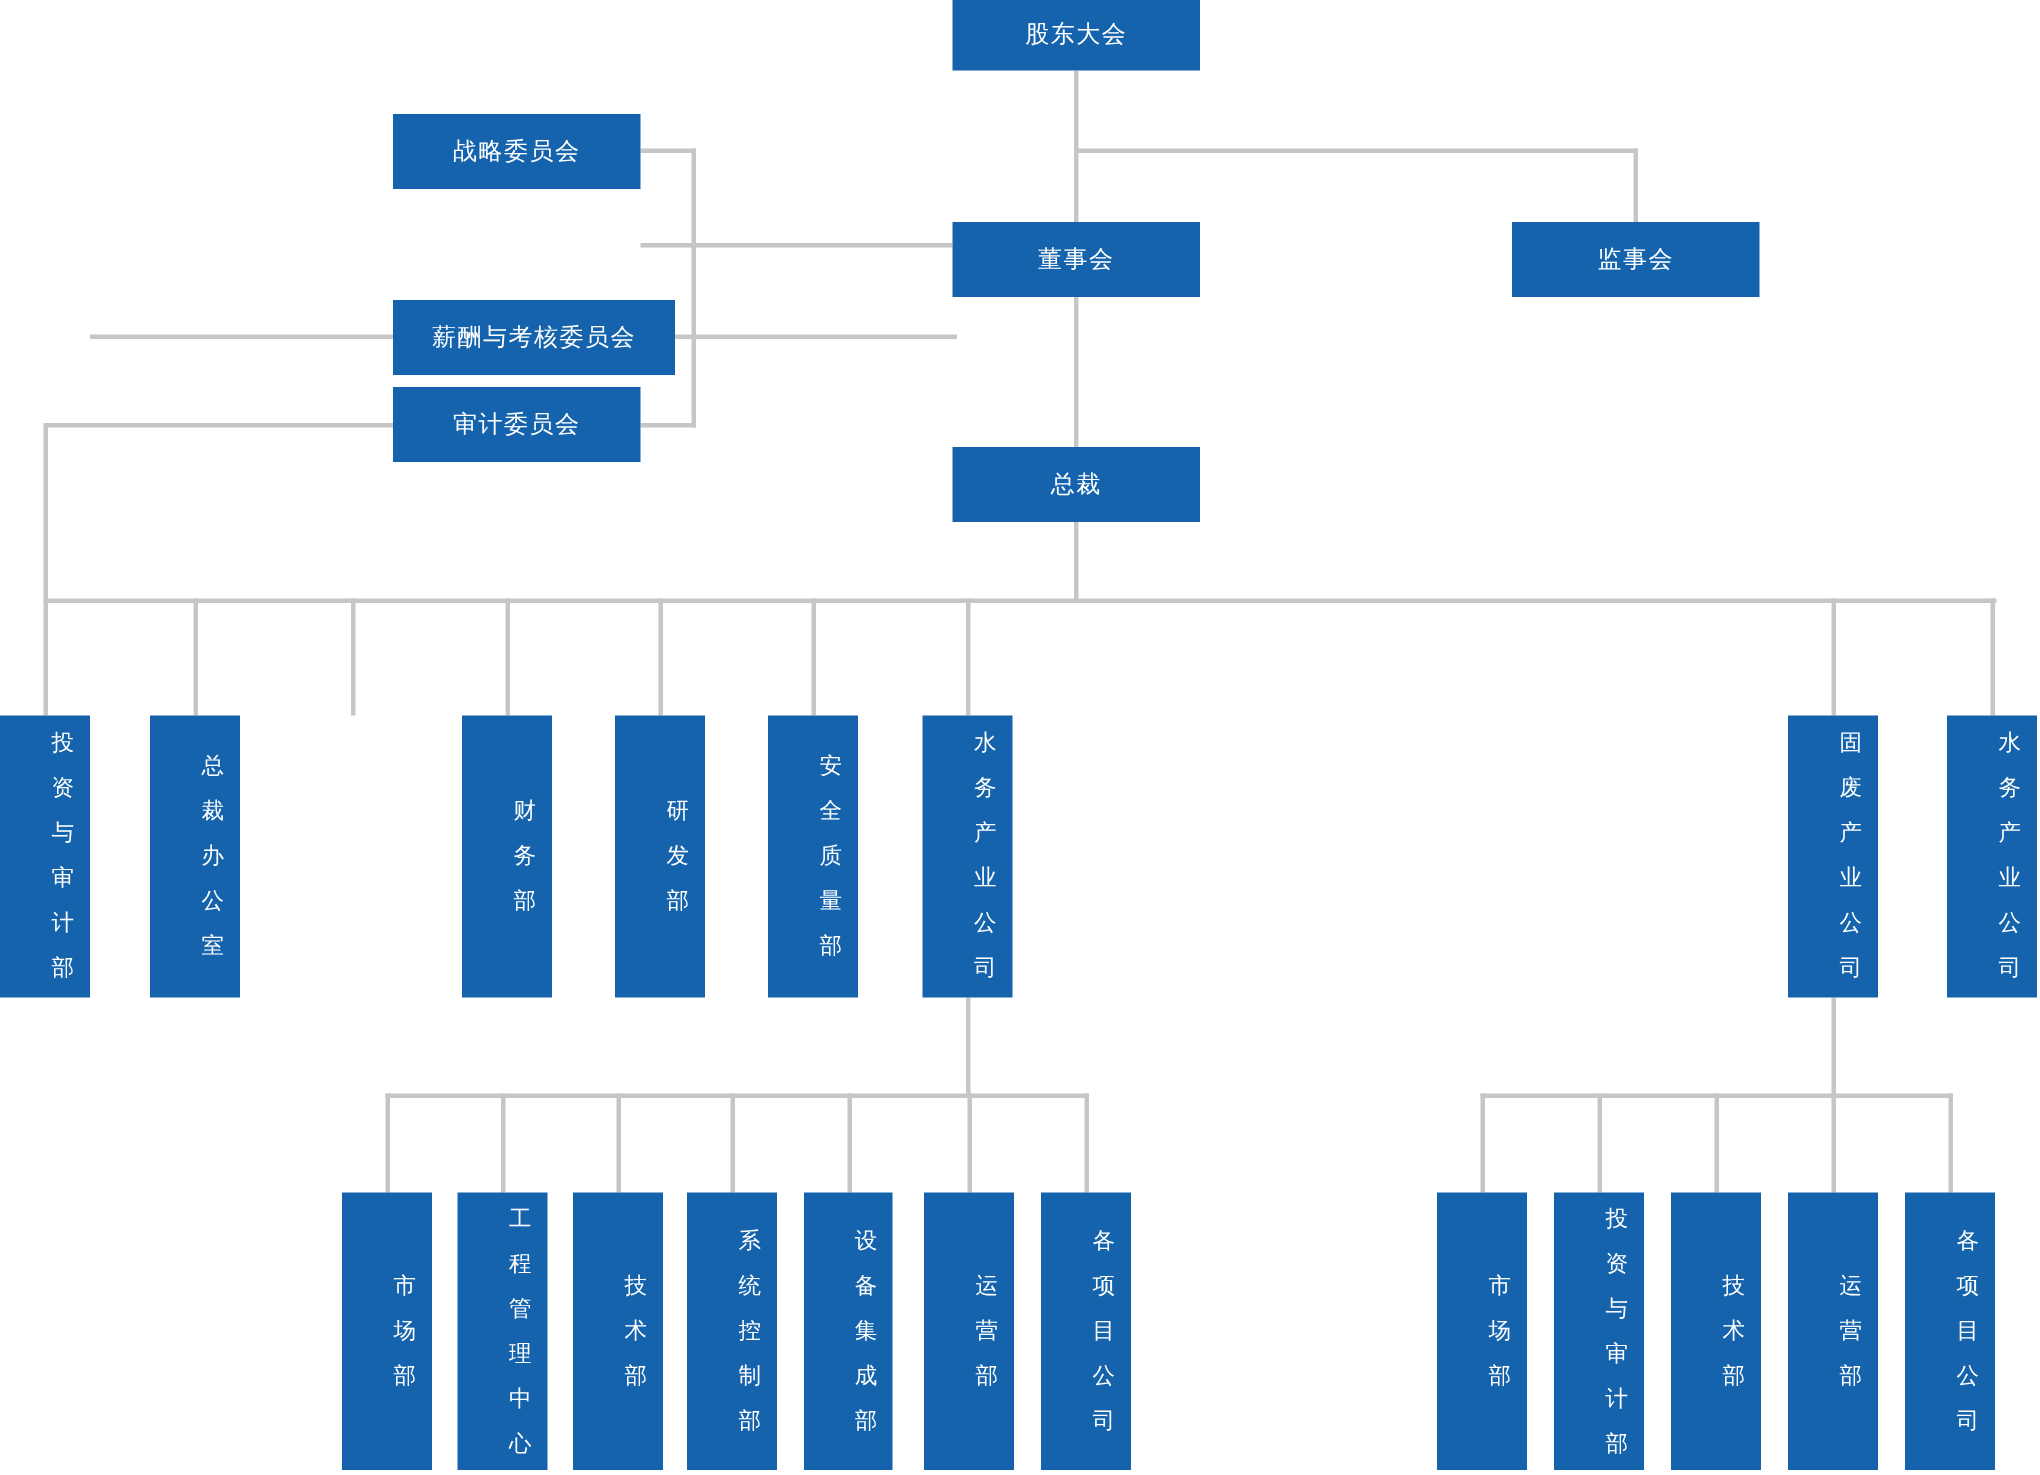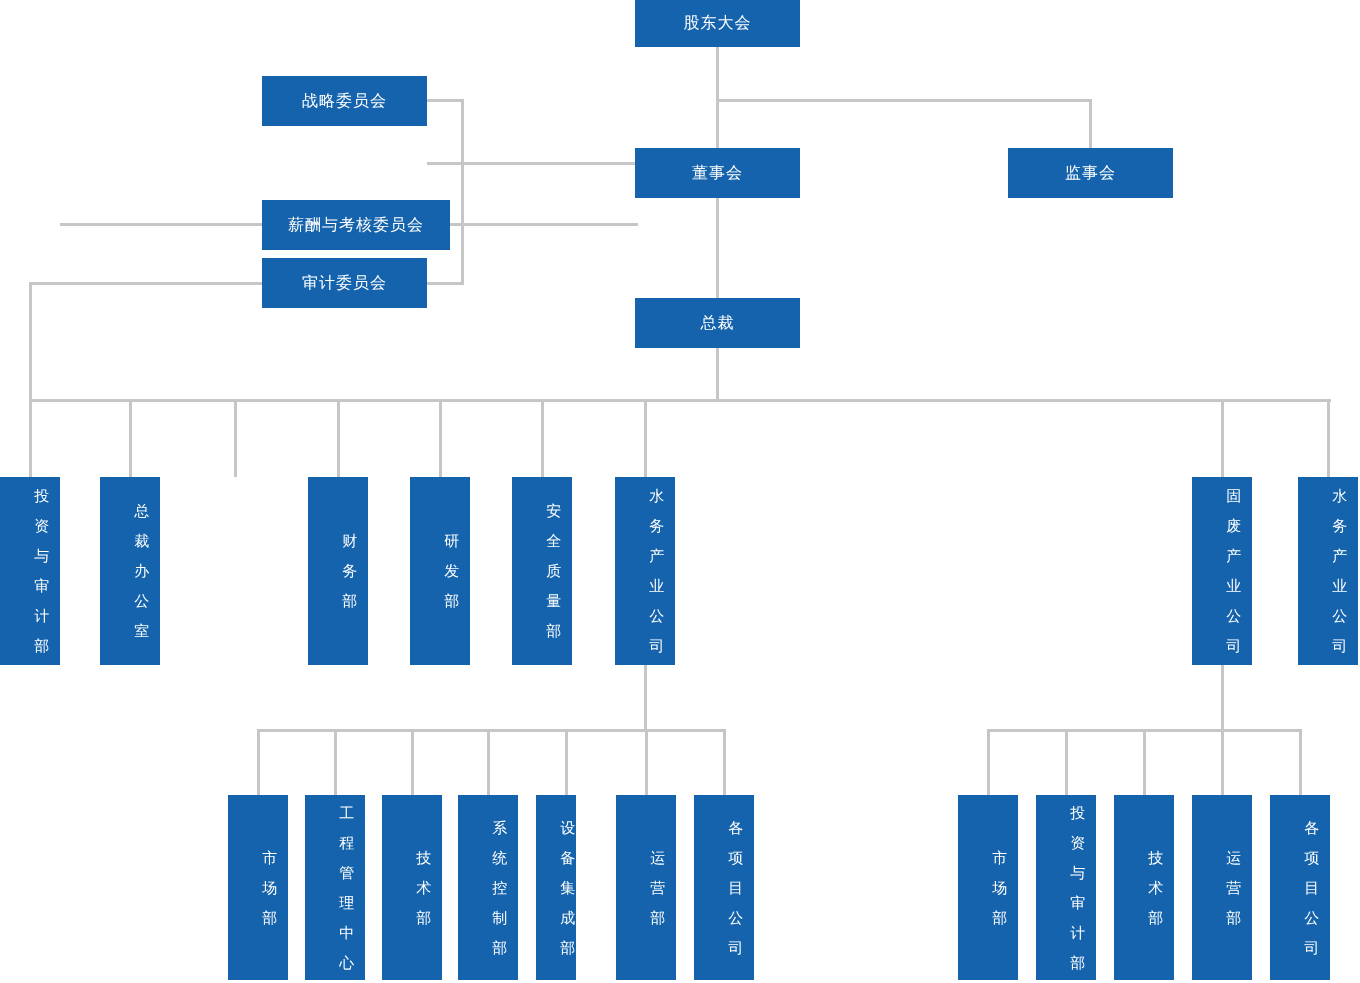--- a/index.html
+++ b/index.html
@@ -126,21 +126,21 @@
     </div>
   <div class="vbox" style="left:305px;top:795px;width:60px;height:185px">
       <span class="vtext">工程管理中心</span>
     </div>
   <div class="vbox" style="left:382px;top:795px;width:60px;height:185px">
       <span class="vtext">技术部</span>
     </div>
   <div class="vbox" style="left:458px;top:795px;width:60px;height:185px">
       <span class="vtext">系统控制部</span>
     </div>
-  <div class="vbox" style="left:536px;top:795px;width:40px;height:185px">
+  <div class="vbox" style="left:536px;top:795px;width:59px;height:185px">
       <span class="vtext">设备集成部</span>
     </div>
   <div class="vbox" style="left:616px;top:795px;width:60px;height:185px">
       <span class="vtext">运营部</span>
     </div>
   <div class="vbox" style="left:694px;top:795px;width:60px;height:185px">
       <span class="vtext">各项目公司</span>
     </div>
 
   <div class="vbox" style="left:958px;top:795px;width:60px;height:185px">

